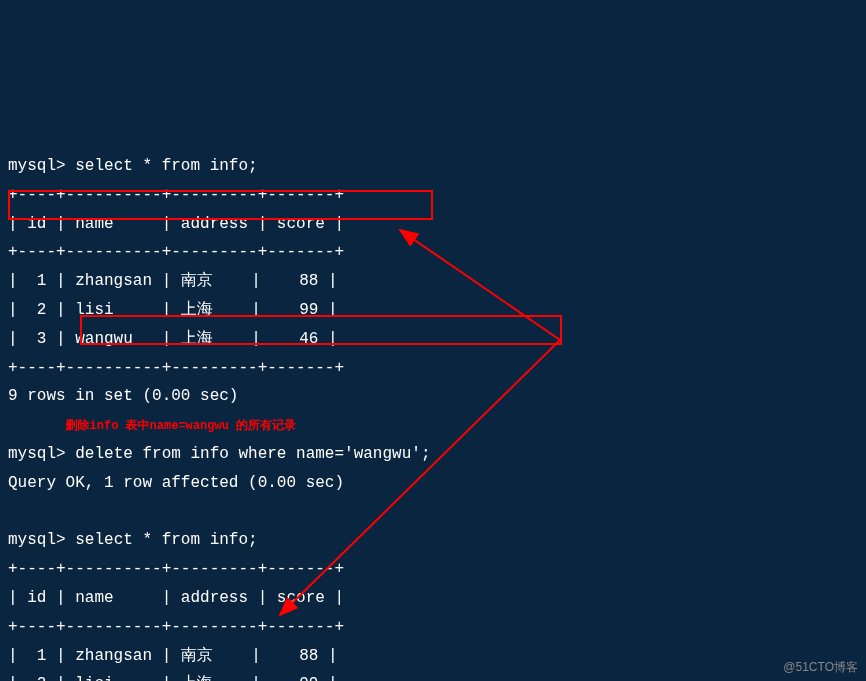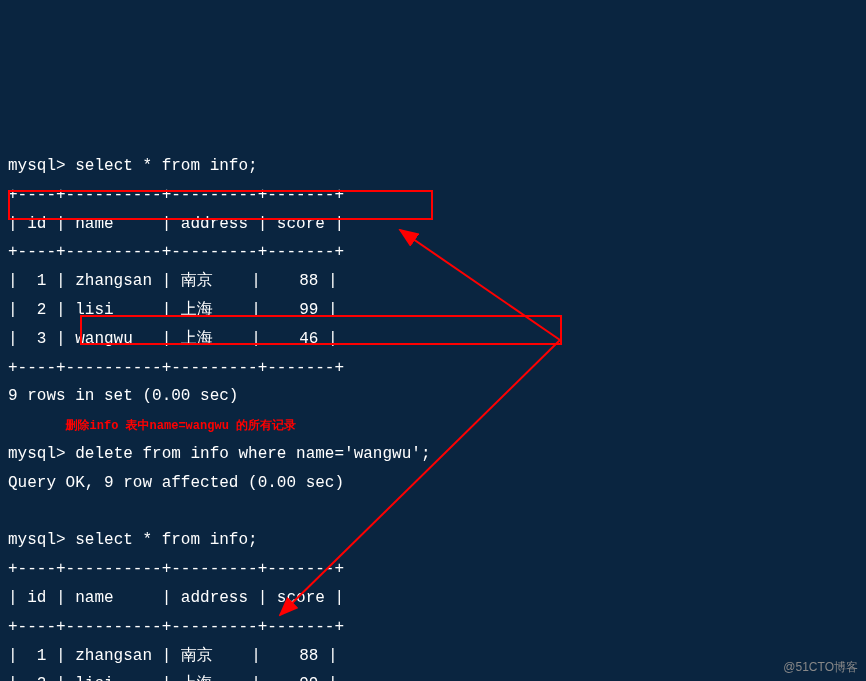--- a/index.html
+++ b/index.html
@@ -71,21 +71,21 @@
 <span>+----+----------+---------+-------+</span>
 <span>| id | name     | address | score |</span>
 <span>+----+----------+---------+-------+</span>
 <span>|  1 | zhangsan | 南京    |    88 |</span>
 <span>|  2 | lisi     | 上海    |    99 |</span>
 <span>|  3 | wangwu   | 上海    |    46 |</span>
 <span>+----+----------+---------+-------+</span>
 <span>9 rows in set (0.00 sec)</span>
 <span class="annotation">        删除info 表中name=wangwu 的所有记录</span>
 <span>mysql&gt; </span><span>delete from info where name='wangwu';</span>
-<span>Query OK, 9 row affected (0.00 sec)</span>
+<span>Query OK, 1 row affected (0.00 sec)</span>
 
 <span>mysql&gt; </span><span>select * from info;</span>
 <span>+----+----------+---------+-------+</span>
 <span>| id | name     | address | score |</span>
 <span>+----+----------+---------+-------+</span>
 <span>|  1 | zhangsan | 南京    |    88 |</span>
 <span>|  2 | lisi     | 上海    |    99 |</span>
 
 
 </div>

